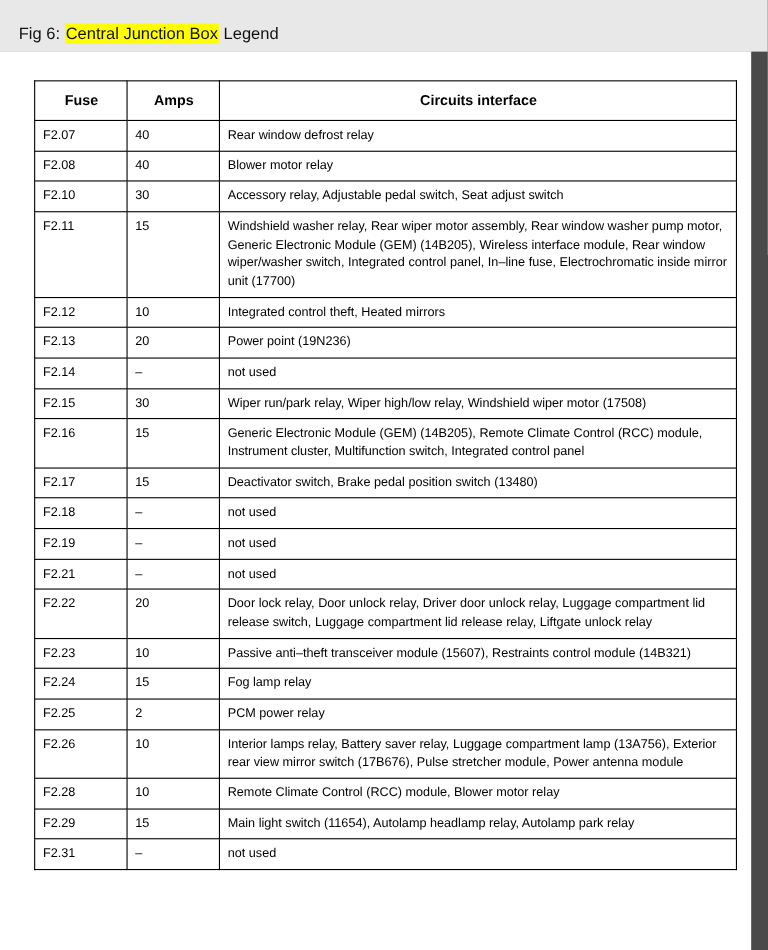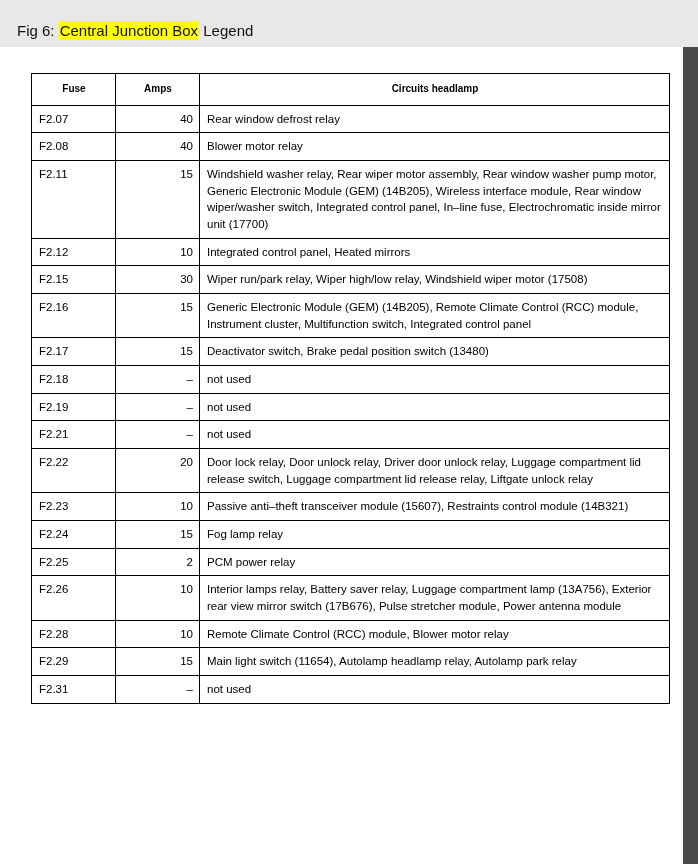--- a/index.html
+++ b/index.html
@@ -65,29 +65,29 @@
   table.legend th, table.legend td {
     border: 1px solid #000;
     font-size: 11.5px;
     color: #000;
     padding: 5px 6px 5px 7px;
     vertical-align: top;
     line-height: 1.45;
   }
   table.legend th {
     font-weight: bold;
-    font-size: 10px;
+    font-size: 13px;
     padding-top: 8px;
     padding-bottom: 8px;
   }
   col.c-fuse { width: 84px; }
   col.c-amps { width: 84px; }
   col.c-circ { width: 470px; }
   .cell-fuse { white-space: nowrap; }
-  .cell-amps { white-space: nowrap; text-align: right; }
+  .cell-amps { white-space: nowrap; }
 </style>
 </head>
 <body>
 
 <div id="page">
 
   <div class="title-bar">
     <div class="title-text"><span>Fig 6: </span><span class="hl">Central Junction Box</span><span> Legend</span></div>
   </div>
 
@@ -95,43 +95,58 @@
     <table class="legend">
       <colgroup>
         <col class="c-fuse">
         <col class="c-amps">
         <col class="c-circ">
       </colgroup>
       <thead>
         <tr>
           <th>Fuse</th>
           <th>Amps</th>
-          <th>Circuits headlamp</th>
+          <th>Circuits interface</th>
         </tr>
       </thead>
       <tbody>
           <tr>
             <td class="cell-fuse">F2.07</td>
             <td class="cell-amps">40</td>
             <td class="cell-circuits">Rear window defrost relay</td>
           </tr>
           <tr>
             <td class="cell-fuse">F2.08</td>
             <td class="cell-amps">40</td>
             <td class="cell-circuits">Blower motor relay</td>
           </tr>
           <tr>
+            <td class="cell-fuse">F2.10</td>
+            <td class="cell-amps">30</td>
+            <td class="cell-circuits">Accessory relay, Adjustable pedal switch, Seat adjust switch</td>
+          </tr>
+          <tr>
             <td class="cell-fuse">F2.11</td>
             <td class="cell-amps">15</td>
             <td class="cell-circuits">Windshield washer relay, Rear wiper motor assembly, Rear window washer pump motor, Generic Electronic Module (GEM) (14B205), Wireless interface module, Rear window wiper/washer switch, Integrated control panel, In–line fuse, Electrochromatic inside mirror unit (17700)</td>
           </tr>
           <tr>
             <td class="cell-fuse">F2.12</td>
             <td class="cell-amps">10</td>
-            <td class="cell-circuits">Integrated control panel, Heated mirrors</td>
+            <td class="cell-circuits">Integrated control theft, Heated mirrors</td>
+          </tr>
+          <tr>
+            <td class="cell-fuse">F2.13</td>
+            <td class="cell-amps">20</td>
+            <td class="cell-circuits">Power point (19N236)</td>
+          </tr>
+          <tr>
+            <td class="cell-fuse">F2.14</td>
+            <td class="cell-amps">–</td>
+            <td class="cell-circuits">not used</td>
           </tr>
           <tr>
             <td class="cell-fuse">F2.15</td>
             <td class="cell-amps">30</td>
             <td class="cell-circuits">Wiper run/park relay, Wiper high/low relay, Windshield wiper motor  (17508)</td>
           </tr>
           <tr>
             <td class="cell-fuse">F2.16</td>
             <td class="cell-amps">15</td>
             <td class="cell-circuits">Generic Electronic Module (GEM) (14B205), Remote Climate Control (RCC) module, Instrument cluster, Multifunction switch, Integrated control   panel</td>

